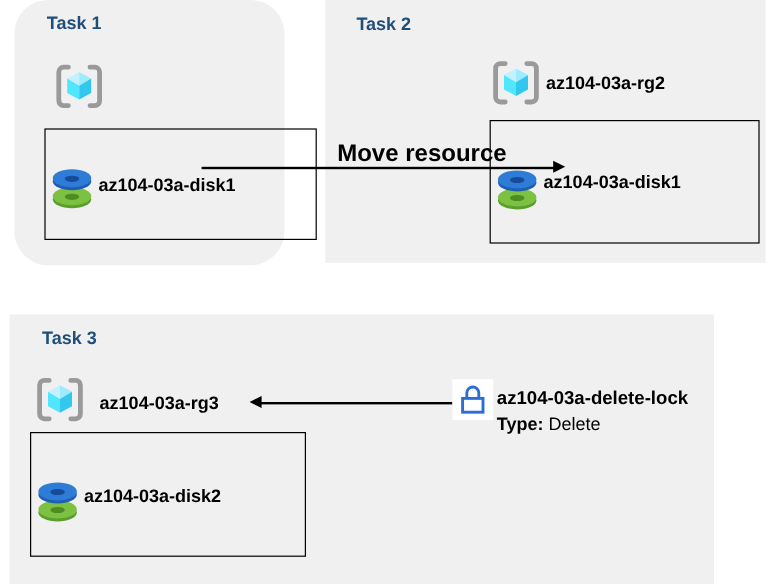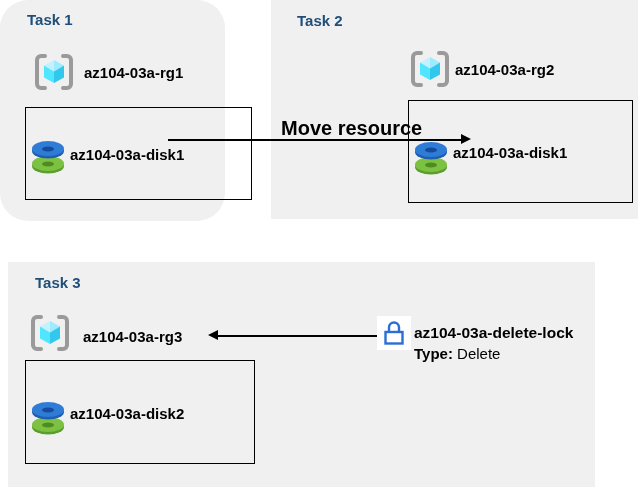--- a/index.html
+++ b/index.html
@@ -33,32 +33,31 @@
   }
   .lock-text{position:absolute;font-size:15px;line-height:21px;white-space:nowrap;}
   .lock-name{font-weight:700;font-size:15.5px;}
   .type-label{font-weight:700;}
 </style>
 </head>
 <body>
 
 <div>
 
-  <div class="panel" style="left:0;top:3;width:225px;height:221px;border-radius:28px;">
+  <div class="panel" style="left:12px;top:3;width:225px;height:221px;border-radius:28px;">
     <div class="task-title" style="left:27px;top:11px;">Task 1</div>
 
     <svg class="rg-icon" style="left:34px;top:53px;" viewBox="0 0 40 38">
       <path d="M11 3 H7 a4 4 0 0 0 -4 4 V31 a4 4 0 0 0 4 4 H11" fill="none" stroke="#9a9a9a" stroke-width="4" stroke-linecap="round"></path>
       <path d="M29 3 H33 a4 4 0 0 1 4 4 V31 a4 4 0 0 1 -4 4 H29" fill="none" stroke="#9a9a9a" stroke-width="4" stroke-linecap="round"></path>
       <polygon points="20,7 10,12.5 20,18.5" fill="#c3f1ff"></polygon>
       <polygon points="20,7 30,12.5 20,18.5" fill="#9cebff"></polygon>
       <polygon points="10,12.5 20,18.5 20,30 10,24.5" fill="#50e6ff"></polygon>
       <polygon points="30,12.5 20,18.5 20,30 30,24.5" fill="#32c8ee"></polygon>
     </svg>
-    <div class="rg-label" style="left:84px;top:64px;">az104-03a-rg1</div>
 
     <div class="resource-box" style="left:25px;top:107px;width:227px;height:93px;">
       <svg class="disk-icon" style="margin-top:7px;" viewBox="0 0 44 38">
         <ellipse cx="22" cy="28" rx="16" ry="7.5" fill="#5a9e2c"></ellipse>
         <ellipse cx="22" cy="25.5" rx="16" ry="7.5" fill="#7cc142"></ellipse>
         <ellipse cx="22" cy="26" rx="6" ry="2.6" fill="#4e8c22"></ellipse>
         <ellipse cx="22" cy="13" rx="16" ry="7.5" fill="#1e5fb4"></ellipse>
         <ellipse cx="22" cy="10.5" rx="16" ry="7.5" fill="#2e7cd6"></ellipse>
         <ellipse cx="22" cy="11" rx="6" ry="2.6" fill="#164a9a"></ellipse>
       </svg>

